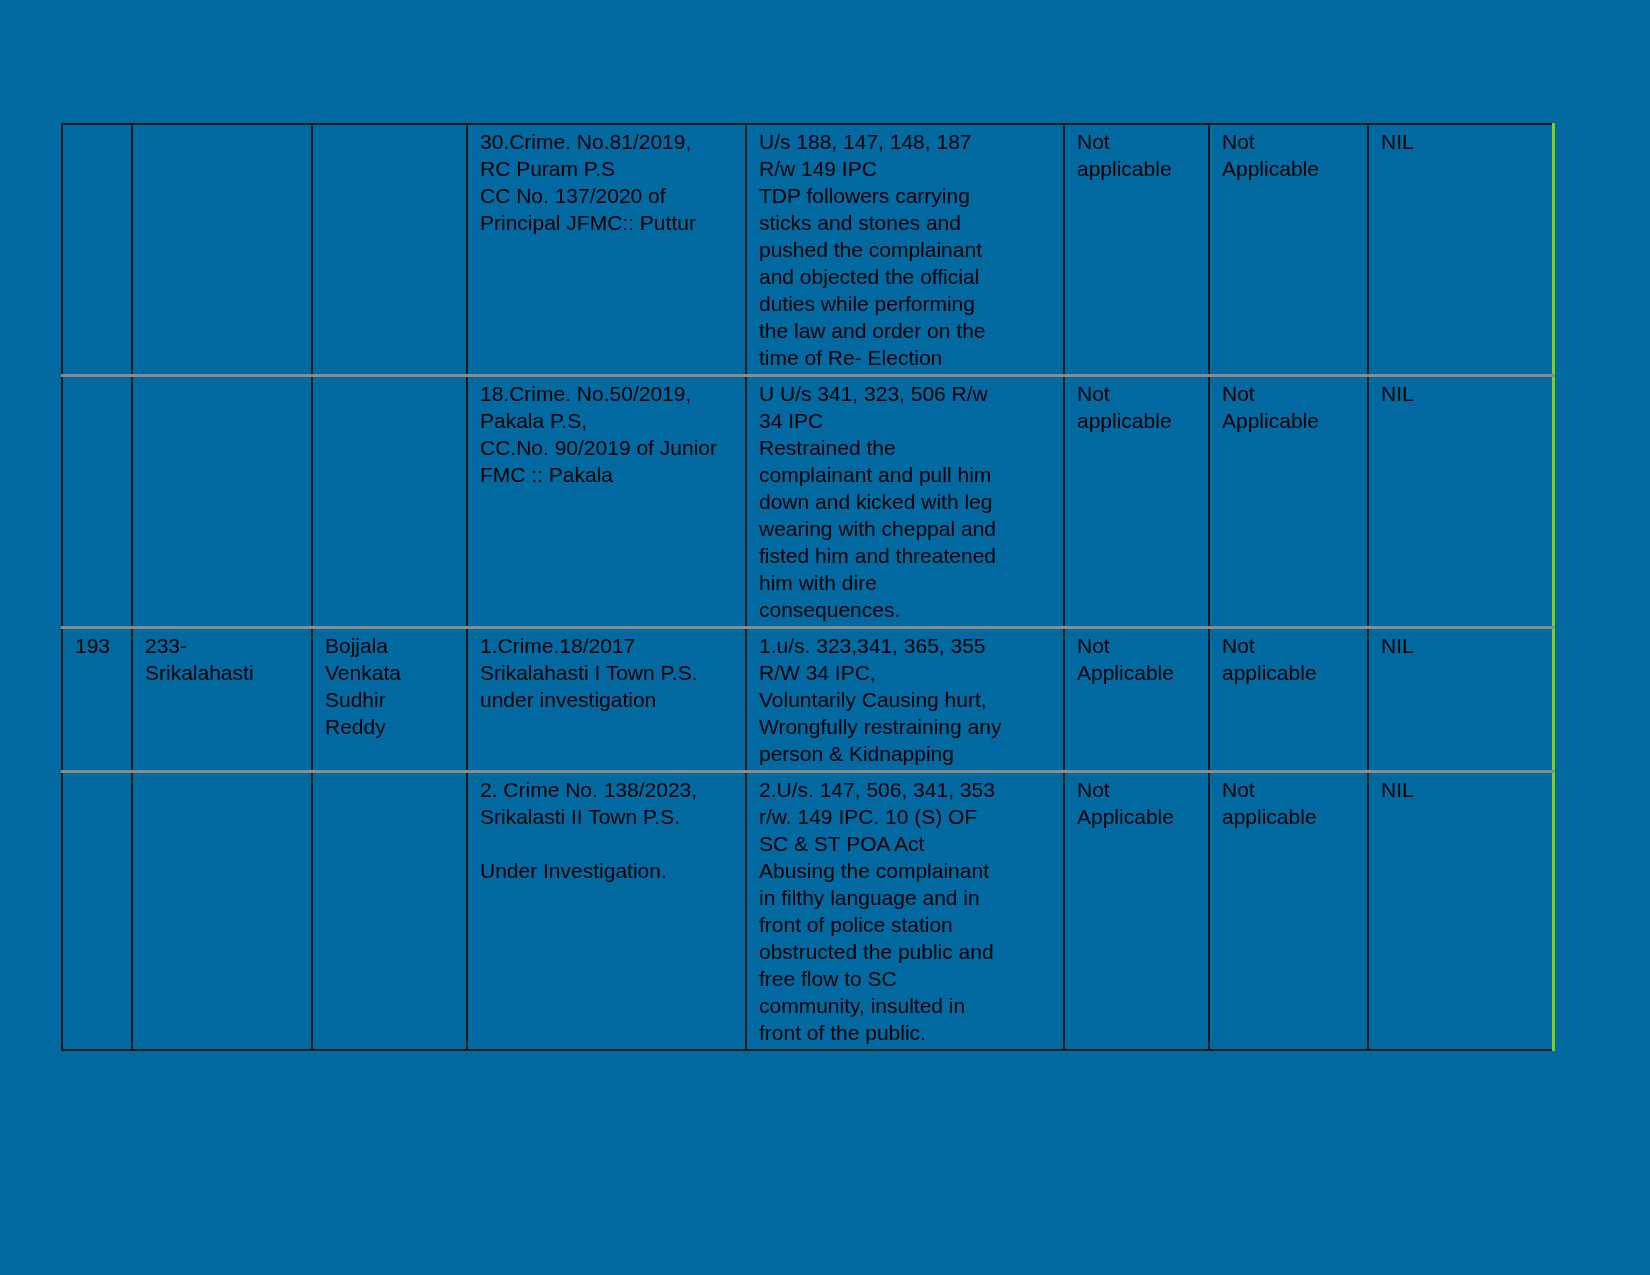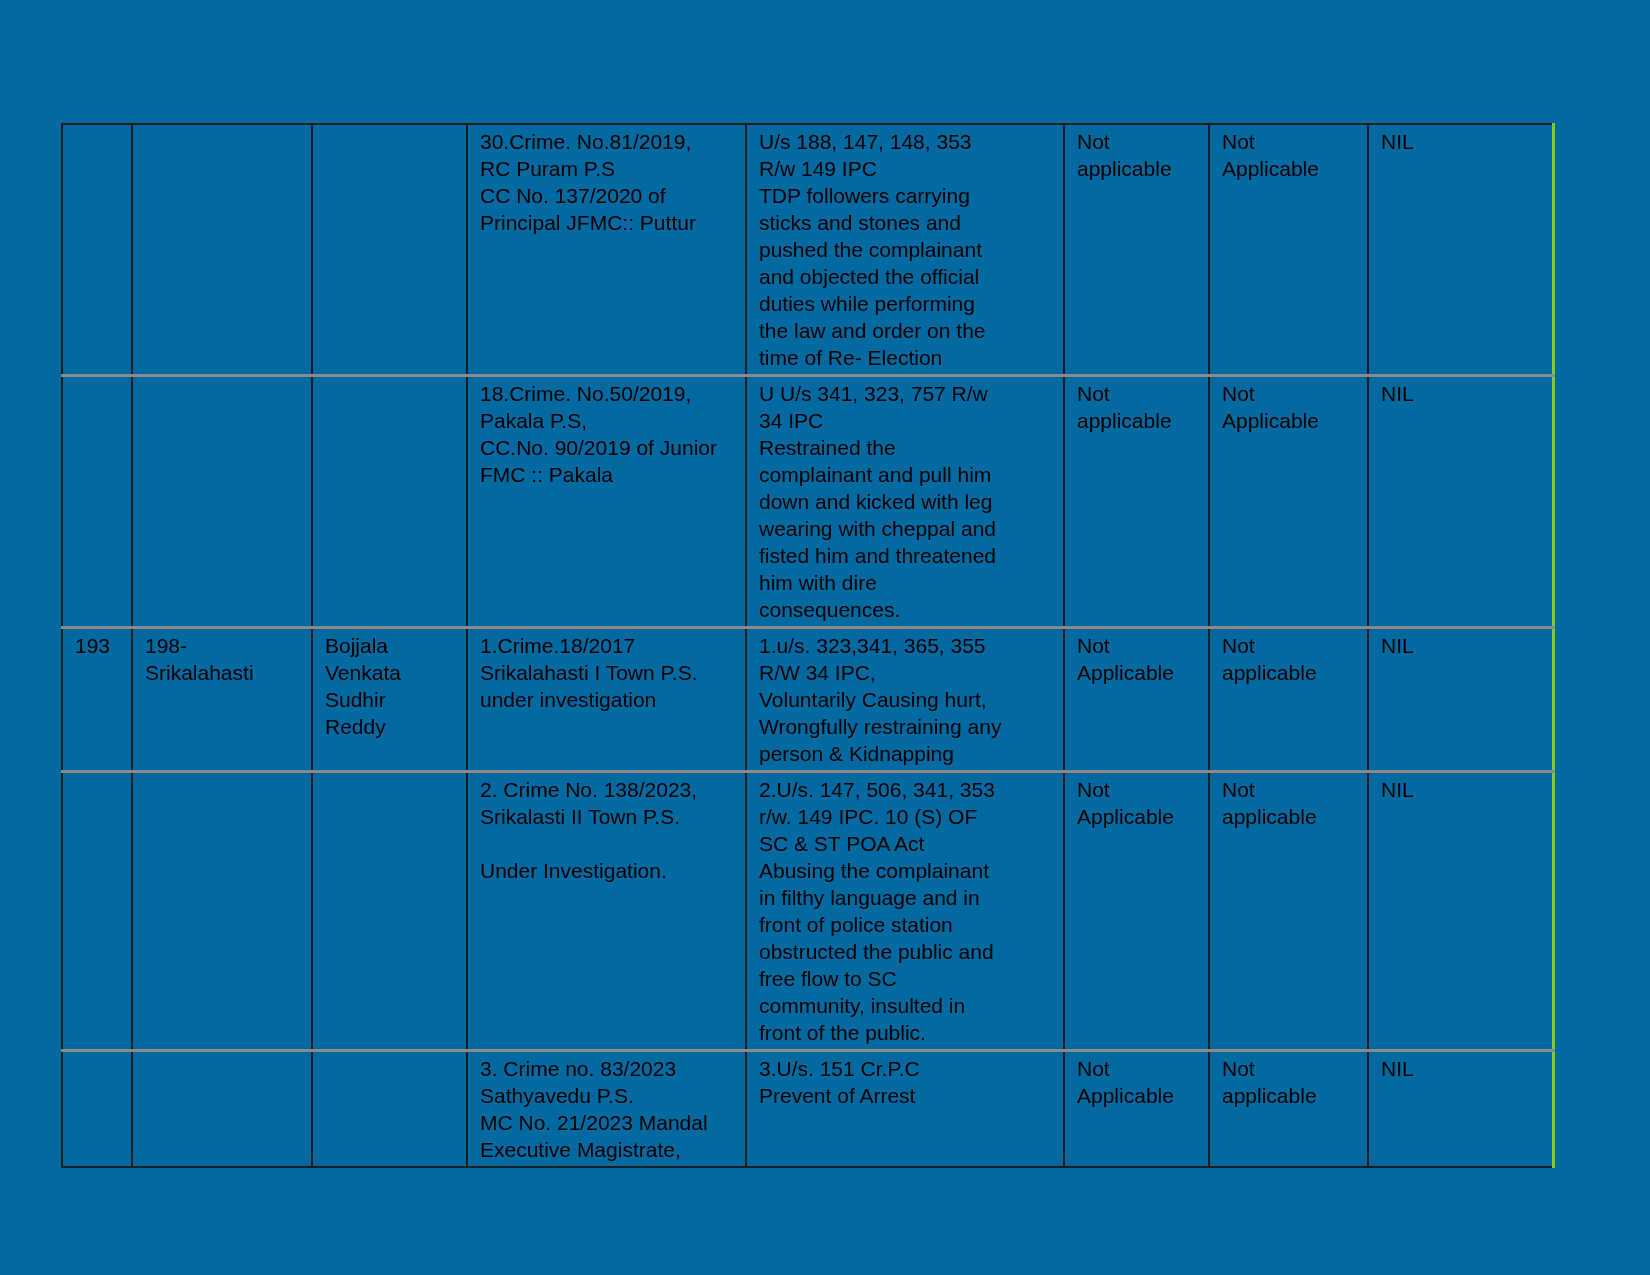--- a/index.html
+++ b/index.html
@@ -74,21 +74,21 @@
     </colgroup>
     <tbody>
       <tr class="row-a">
         <td></td>
         <td></td>
         <td></td>
         <td>30.Crime. No.81/2019,
 RC Puram P.S
 CC No. 137/2020 of
 Principal JFMC:: Puttur</td>
-        <td>U/s 188, 147, 148, 353
+        <td>U/s 188, 147, 148, 187
 R/w 149 IPC
 TDP followers carrying
 sticks and stones and
 pushed the complainant
 and objected the official
 duties while performing
 the law and order on the
 time of Re- Election</td>
         <td>Not
 applicable</td>
@@ -97,38 +97,38 @@
         <td>NIL</td>
       </tr>
       <tr class="row-b">
         <td></td>
         <td></td>
         <td></td>
         <td>18.Crime. No.50/2019,
 Pakala P.S,
 CC.No. 90/2019 of Junior
 FMC :: Pakala</td>
-        <td>U U/s 341, 323, 757 R/w
+        <td>U U/s 341, 323, 506 R/w
 34 IPC
 Restrained the
 complainant and pull him
 down and kicked with leg
 wearing with cheppal and
 fisted him and threatened
 him with dire
 consequences.</td>
         <td>Not
 applicable</td>
         <td>Not
 Applicable</td>
         <td>NIL</td>
       </tr>
       <tr class="row-c">
         <td>193</td>
-        <td>198-
+        <td>233-
 Srikalahasti</td>
         <td>Bojjala
 Venkata
 Sudhir
 Reddy</td>
         <td>1.Crime.18/2017
 Srikalahasti I Town P.S.
 under investigation</td>
         <td>1.u/s. 323,341, 365, 355
 R/W 34 IPC,
@@ -158,31 +158,15 @@
 obstructed the public and
 free flow to SC
 community, insulted in
 front of the public.</td>
         <td>Not
 Applicable</td>
         <td>Not
 applicable</td>
         <td>NIL</td>
       </tr>
-      <tr class="row-e">
-        <td></td>
-        <td></td>
-        <td></td>
-        <td>3. Crime no. 83/2023
-Sathyavedu P.S.
-MC No. 21/2023 Mandal
-Executive Magistrate,</td>
-        <td>3.U/s. 151 Cr.P.C
-Prevent of Arrest</td>
-        <td>Not
-Applicable</td>
-        <td>Not
-applicable</td>
-        <td>NIL</td>
-      </tr>
     </tbody>
   </table>
 </div>
 
 </body></html>

